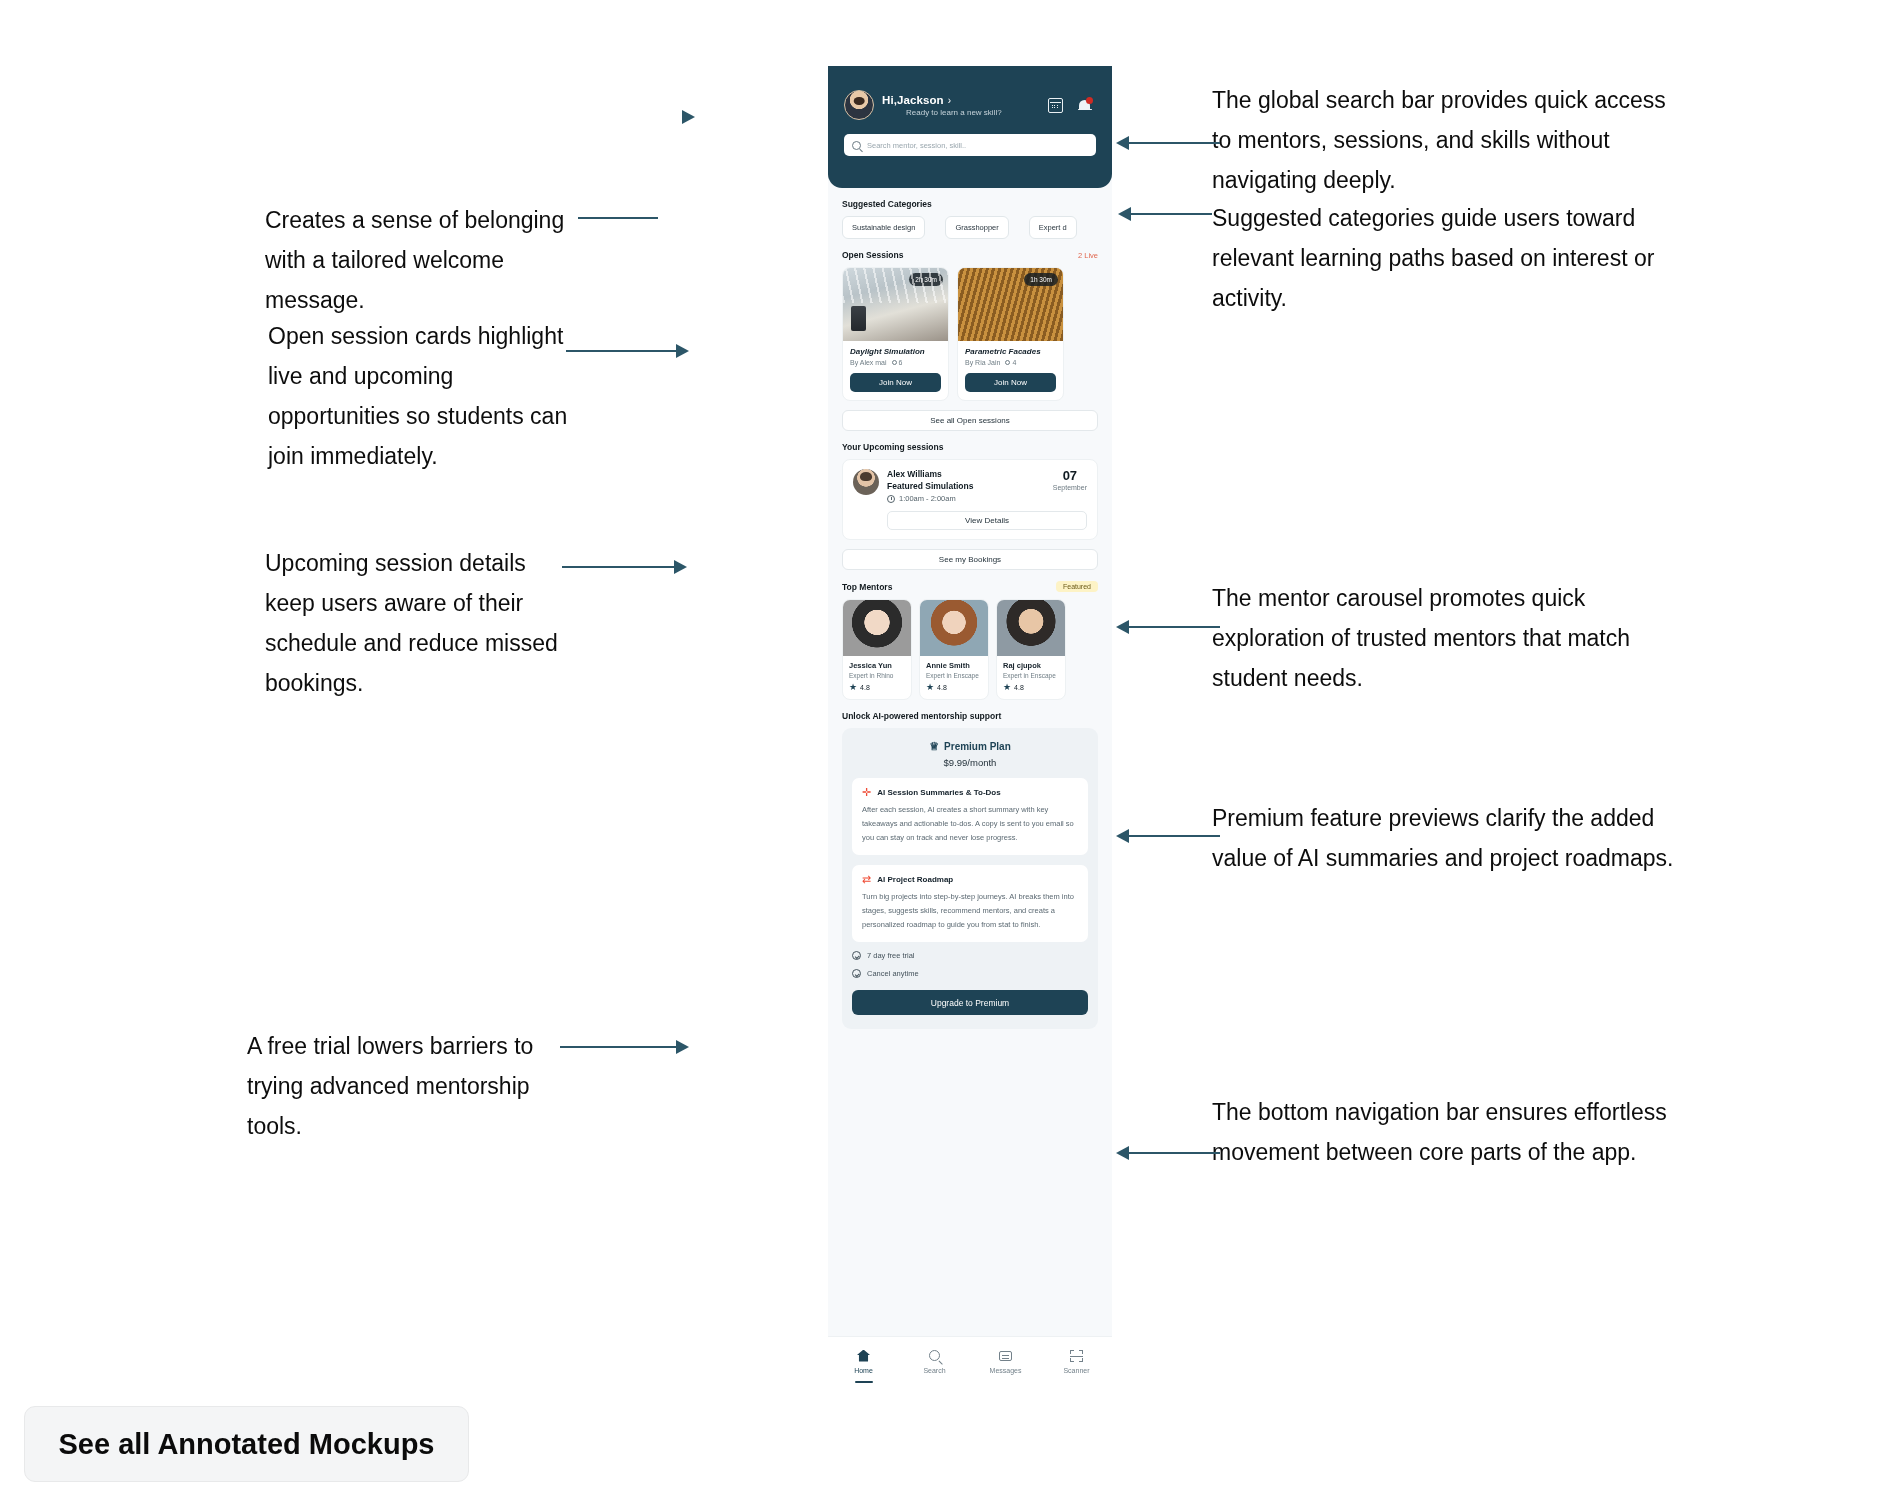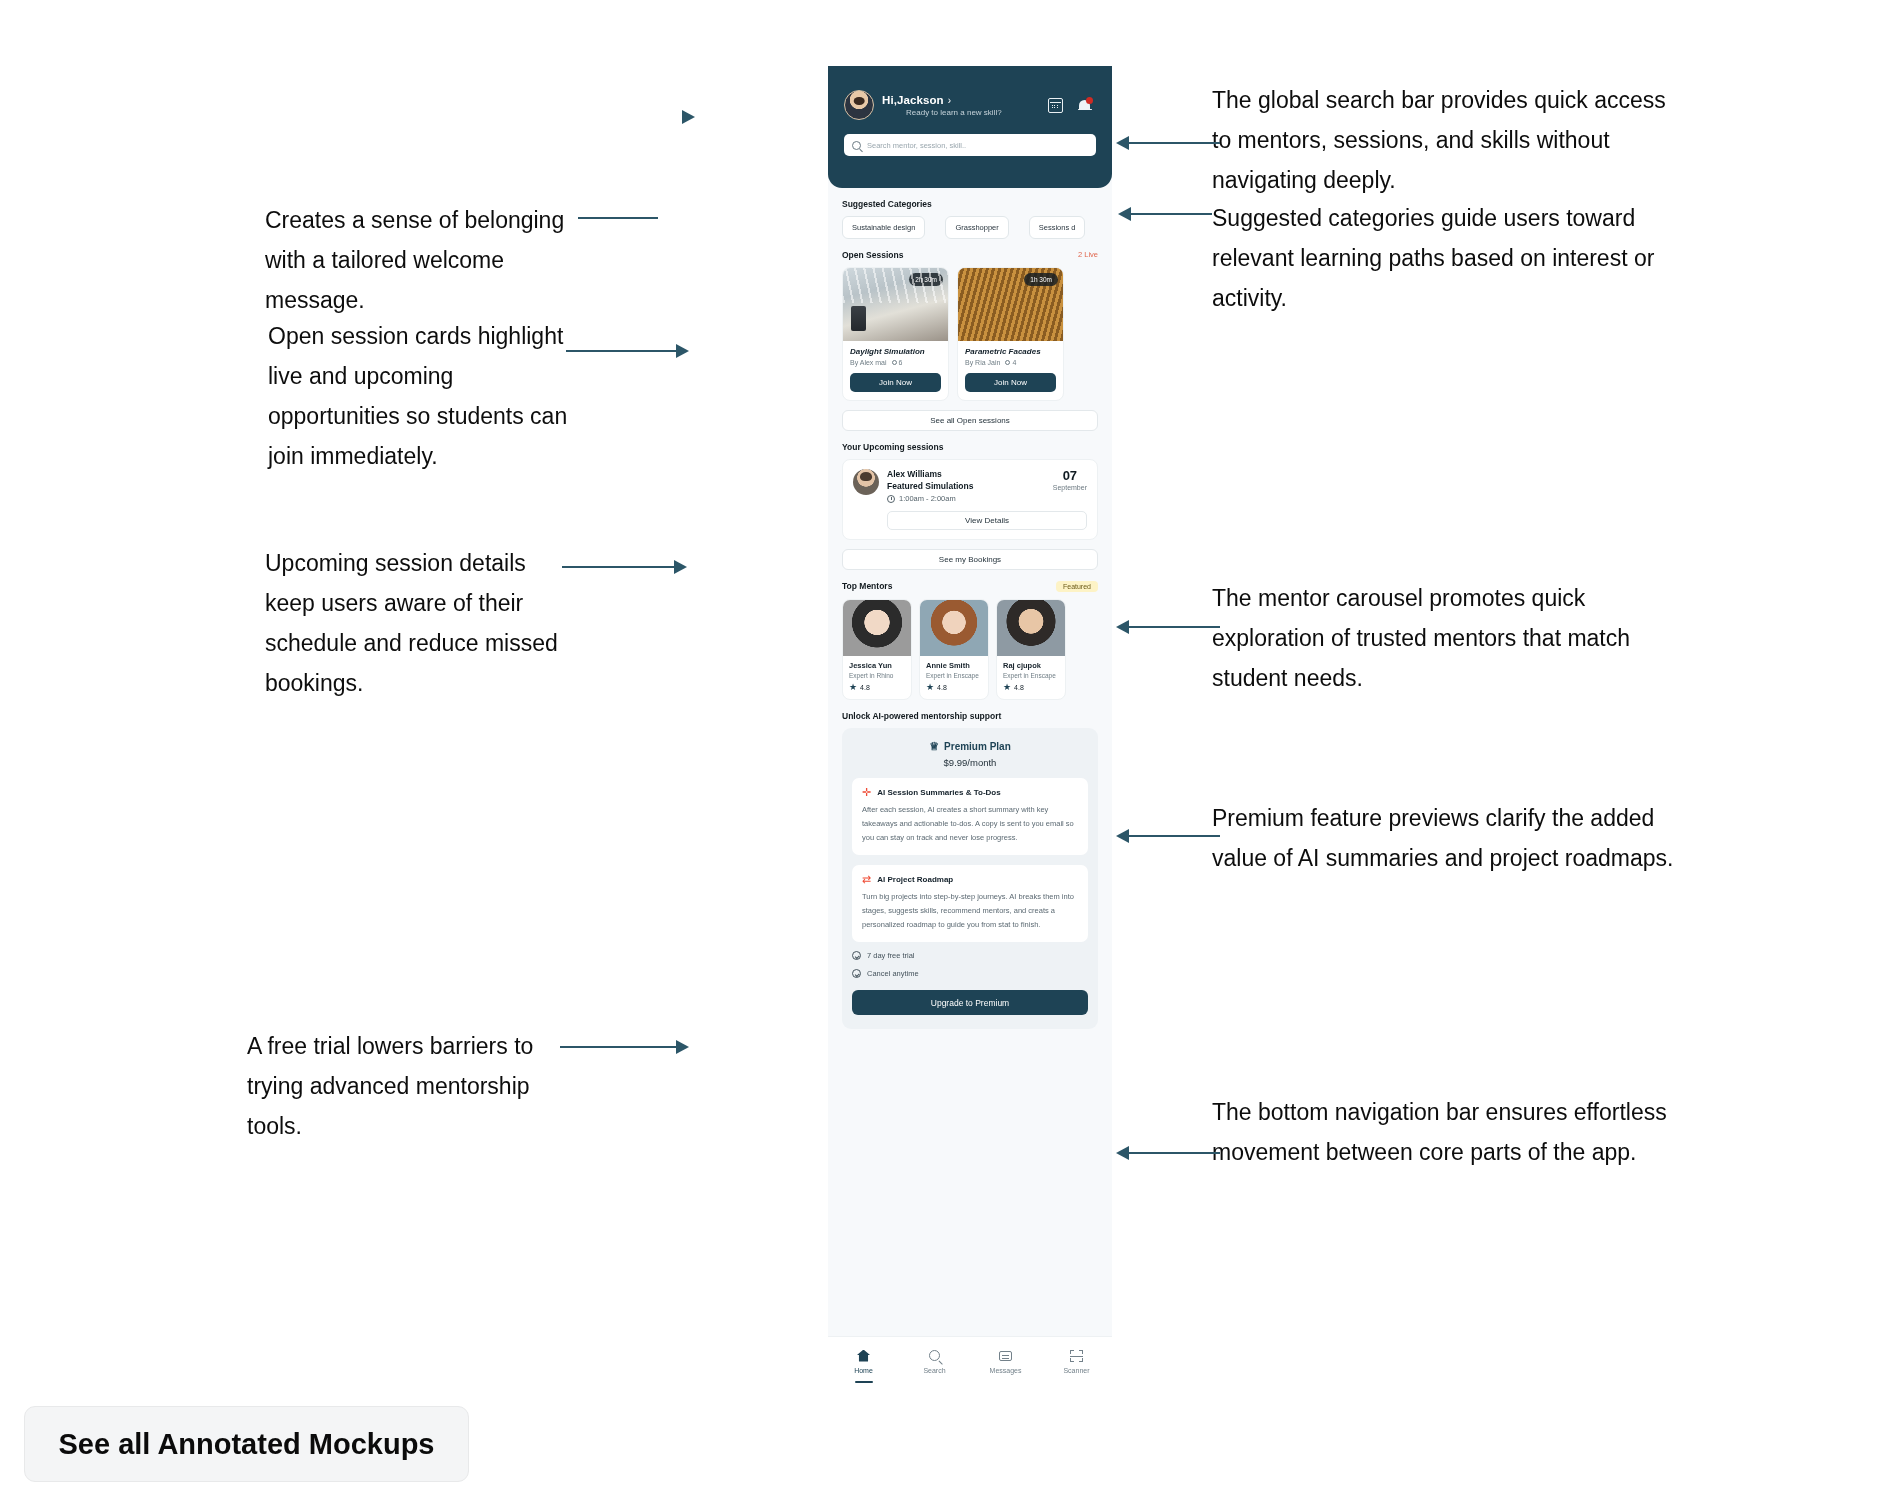--- a/index.html
+++ b/index.html
@@ -75,21 +75,21 @@
   .search-bar {
     margin-top: 14px; height: 22px; background: #fff; border-radius: 5px;
     display: flex; align-items: center; padding: 0 8px; gap: 6px;
   }
   .mag { width: 9px; height: 9px; border: 1.3px solid #6b7b84; border-radius: 50%; position: relative; flex: 0 0 auto; }
   .mag::after { content: ""; position: absolute; right: -3px; bottom: -3px; width: 4px; height: 1.3px; background: #6b7b84; transform: rotate(45deg); }
   .search-ph { font-size: 7.5px; color: #9aa7ae; }
 
   .sec { padding: 0 14px; }
   .sec-title { font-size: 8.5px; font-weight: bold; color: #121a1f; margin: 11px 0 7px; }
-  .sec-head { display: flex; align-items: flex-start; justify-content: space-between; margin: 11px 0 7px; }
+  .sec-head { display: flex; align-items: center; justify-content: space-between; margin: 11px 0 7px; }
   .sec-head .sec-title { margin: 0; }
   .live-badge { font-size: 7.5px; color: #e0674e; }
   .featured-badge { font-size: 7px; color: #6b5a18; background: #fdf3c6; border-radius: 4px; padding: 2px 7px; }
 
   .chips { display: flex; gap: 20px; overflow: hidden; }
   .chip {
     border: 1px solid #e1e7ea; background: #fff; border-radius: 6px;
     font-size: 7.5px; color: #2b3740; padding: 6px 9px; white-space: nowrap; flex: 0 0 auto;
   }
 
@@ -269,21 +269,21 @@
         <span class="mag"></span>
         <span class="search-ph">Search mentor, session, skill..</span>
       </div>
     </div>
 
     <div class="sec">
       <div class="sec-title">Suggested Categories</div>
       <div class="chips">
         <div class="chip">Sustainable design</div>
         <div class="chip">Grasshopper</div>
-        <div class="chip">Sessions d</div>
+        <div class="chip">Expert d</div>
       </div>
     </div>
 
     <div class="sec">
       <div class="sec-head">
         <div class="sec-title">Open Sessions</div>
         <div class="live-badge">2 Live</div>
       </div>
       <div class="sess-row">
         <div class="sess-card">

